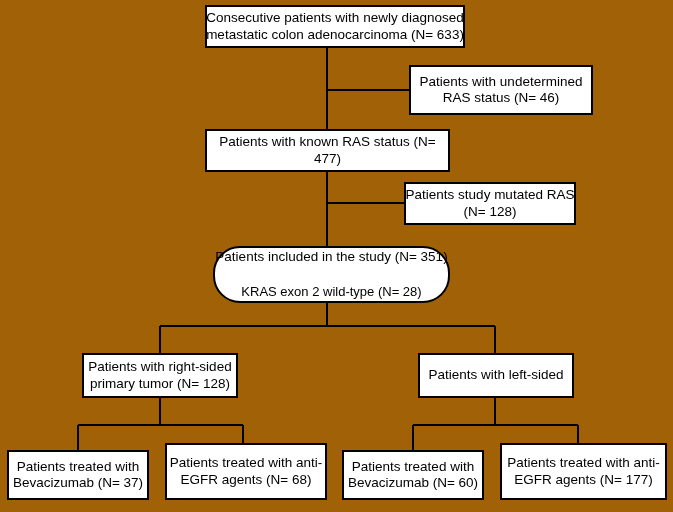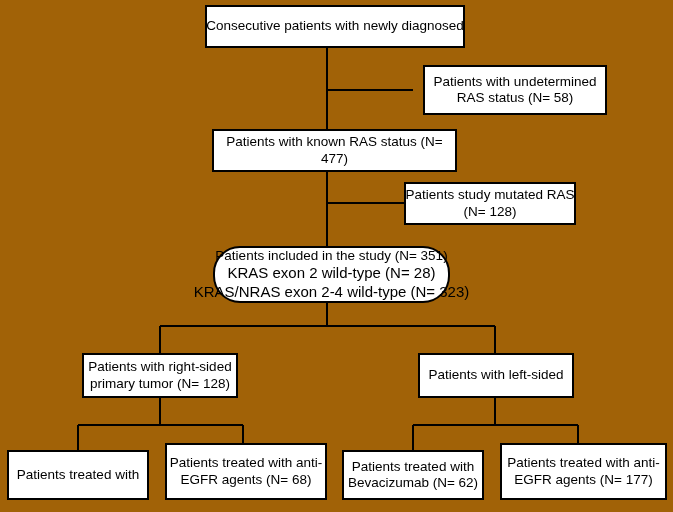--- a/index.html
+++ b/index.html
@@ -36,21 +36,22 @@
     line-height: 1.22;
   }
   .line {
     display: block;
     white-space: nowrap;
   }
   .main-line {
     font-size: 13.5px;
   }
   .sub-line {
-    font-size: 15px;
+    font-size: 13px;
+    margin-top: 18px;
   }
 </style>
 </head>
 <body>
 
 <div id="canvas">
 
   <svg id="connectors" viewBox="0 0 673 512" xmlns="http://www.w3.org/2000/svg">
     <g stroke="#000000" stroke-width="2" fill="none" shape-rendering="crispEdges">
 
@@ -76,64 +77,65 @@
 
       <path d="M 495 398 L 495 425"></path>
       <path d="M 413 425 L 578 425"></path>
       <path d="M 413 425 L 413 450"></path>
       <path d="M 578 425 L 578 443"></path>
     </g>
   </svg>
 
   <div class="node" style="left:205px; top:5px; width:260px; height:43px;">
     <span class="line main-line">Consecutive patients with newly diagnosed</span>
+    <span class="line main-line">metastatic colon adenocarcinoma (N= 633)</span>
   </div>
 
-  <div class="node" style="left:423px; top:65px; width:184px; height:50px;">
+  <div class="node" style="left:409px; top:65px; width:184px; height:50px;">
     <span class="line main-line">Patients with undetermined</span>
-    <span class="line main-line">RAS status  (N= 58)</span>
+    <span class="line main-line">RAS status  (N= 46)</span>
   </div>
 
-  <div class="node" style="left:205px; top:129px; width:245px; height:43px;margin-left:7px;">
+  <div class="node" style="left:205px; top:129px; width:245px; height:43px;">
     <span class="line main-line">Patients with known RAS status  (N=</span>
     <span class="line main-line">477)</span>
   </div>
 
   <div class="node" style="left:404px; top:182px; width:172px; height:43px;">
     <span class="line main-line">Patients study mutated RAS</span>
     <span class="line main-line">(N= 128)</span>
   </div>
 
   <div class="node" style="left:213px; top:246px; width:237px; height:57px;border-radius:27px;">
     <span class="line main-line">Patients included in the study  (N= 351)</span>
     <span class="line sub-line">KRAS exon 2 wild-type (N= 28)</span>
-    <span class="line sub-line">KRAS/NRAS exon 2-4 wild-type (N= 323)</span>
   </div>
 
   <div class="node" style="left:82px; top:353px; width:156px; height:45px;">
     <span class="line main-line">Patients with right-sided</span>
     <span class="line main-line">primary tumor (N= 128)</span>
   </div>
 
   <div class="node" style="left:418px; top:353px; width:156px; height:45px;">
     <span class="line main-line">Patients with left-sided</span>
   </div>
 
   <div class="node" style="left:7px; top:450px; width:142px; height:50px;">
     <span class="line main-line">Patients treated with</span>
+    <span class="line main-line">Bevacizumab (N= 37)</span>
   </div>
 
   <div class="node" style="left:165px; top:443px; width:162px; height:57px;">
     <span class="line main-line">Patients treated with anti-</span>
     <span class="line main-line">EGFR agents  (N= 68)</span>
   </div>
 
   <div class="node" style="left:342px; top:450px; width:142px; height:50px;">
     <span class="line main-line">Patients treated with</span>
-    <span class="line main-line">Bevacizumab (N= 62)</span>
+    <span class="line main-line">Bevacizumab (N= 60)</span>
   </div>
 
   <div class="node" style="left:500px; top:443px; width:167px; height:57px;">
     <span class="line main-line">Patients treated with anti-</span>
     <span class="line main-line">EGFR agents  (N= 177)</span>
   </div>
 
 </div>
 
 </body></html>

